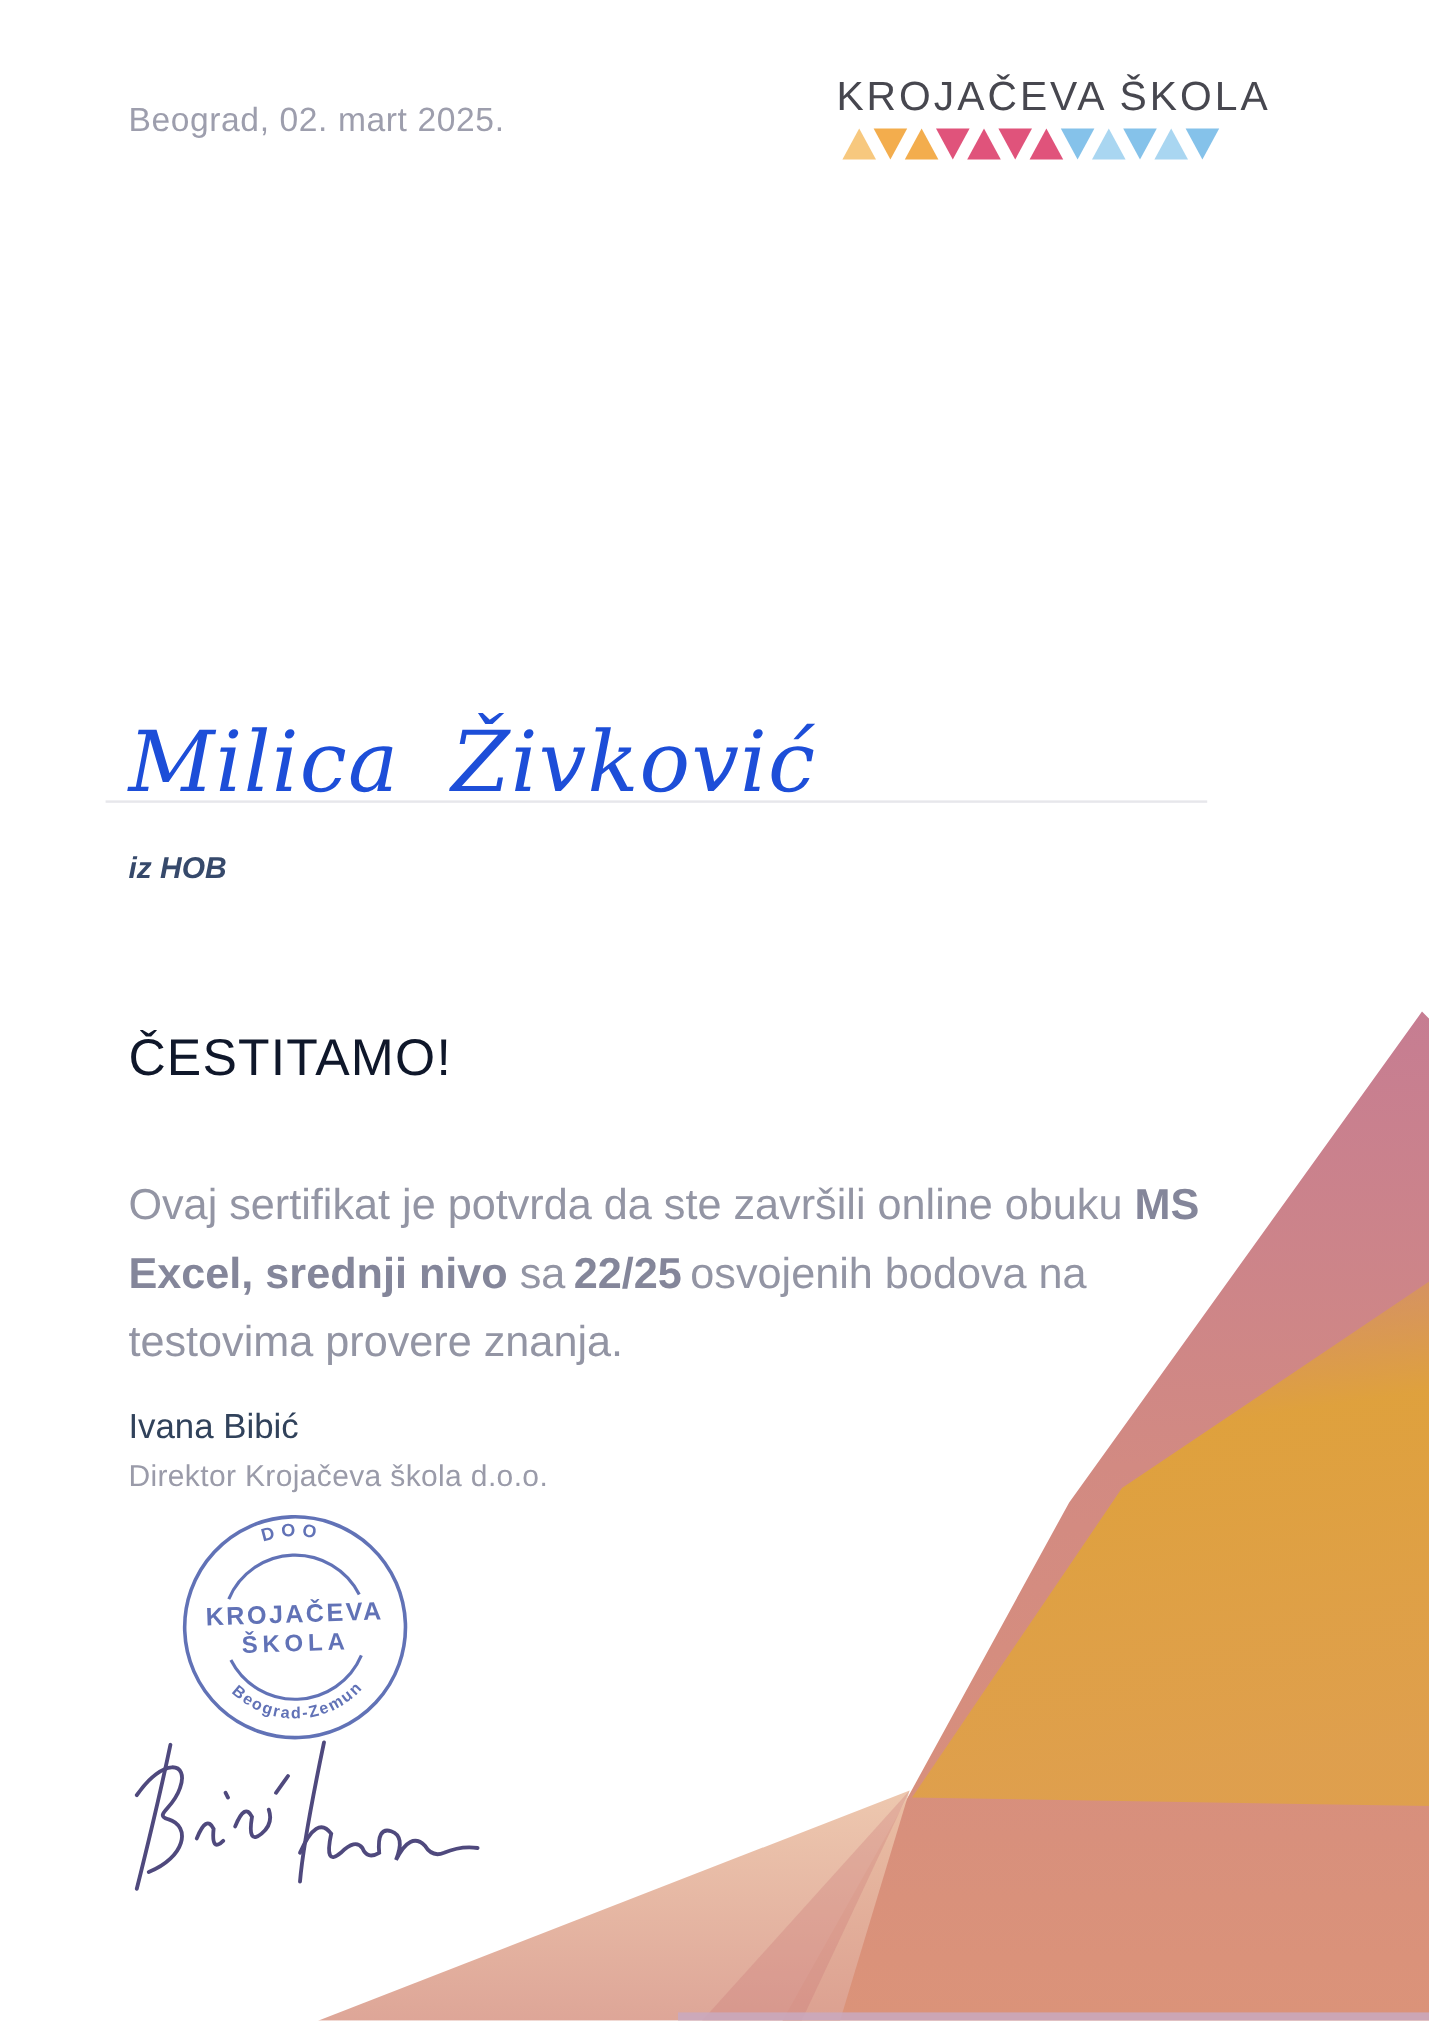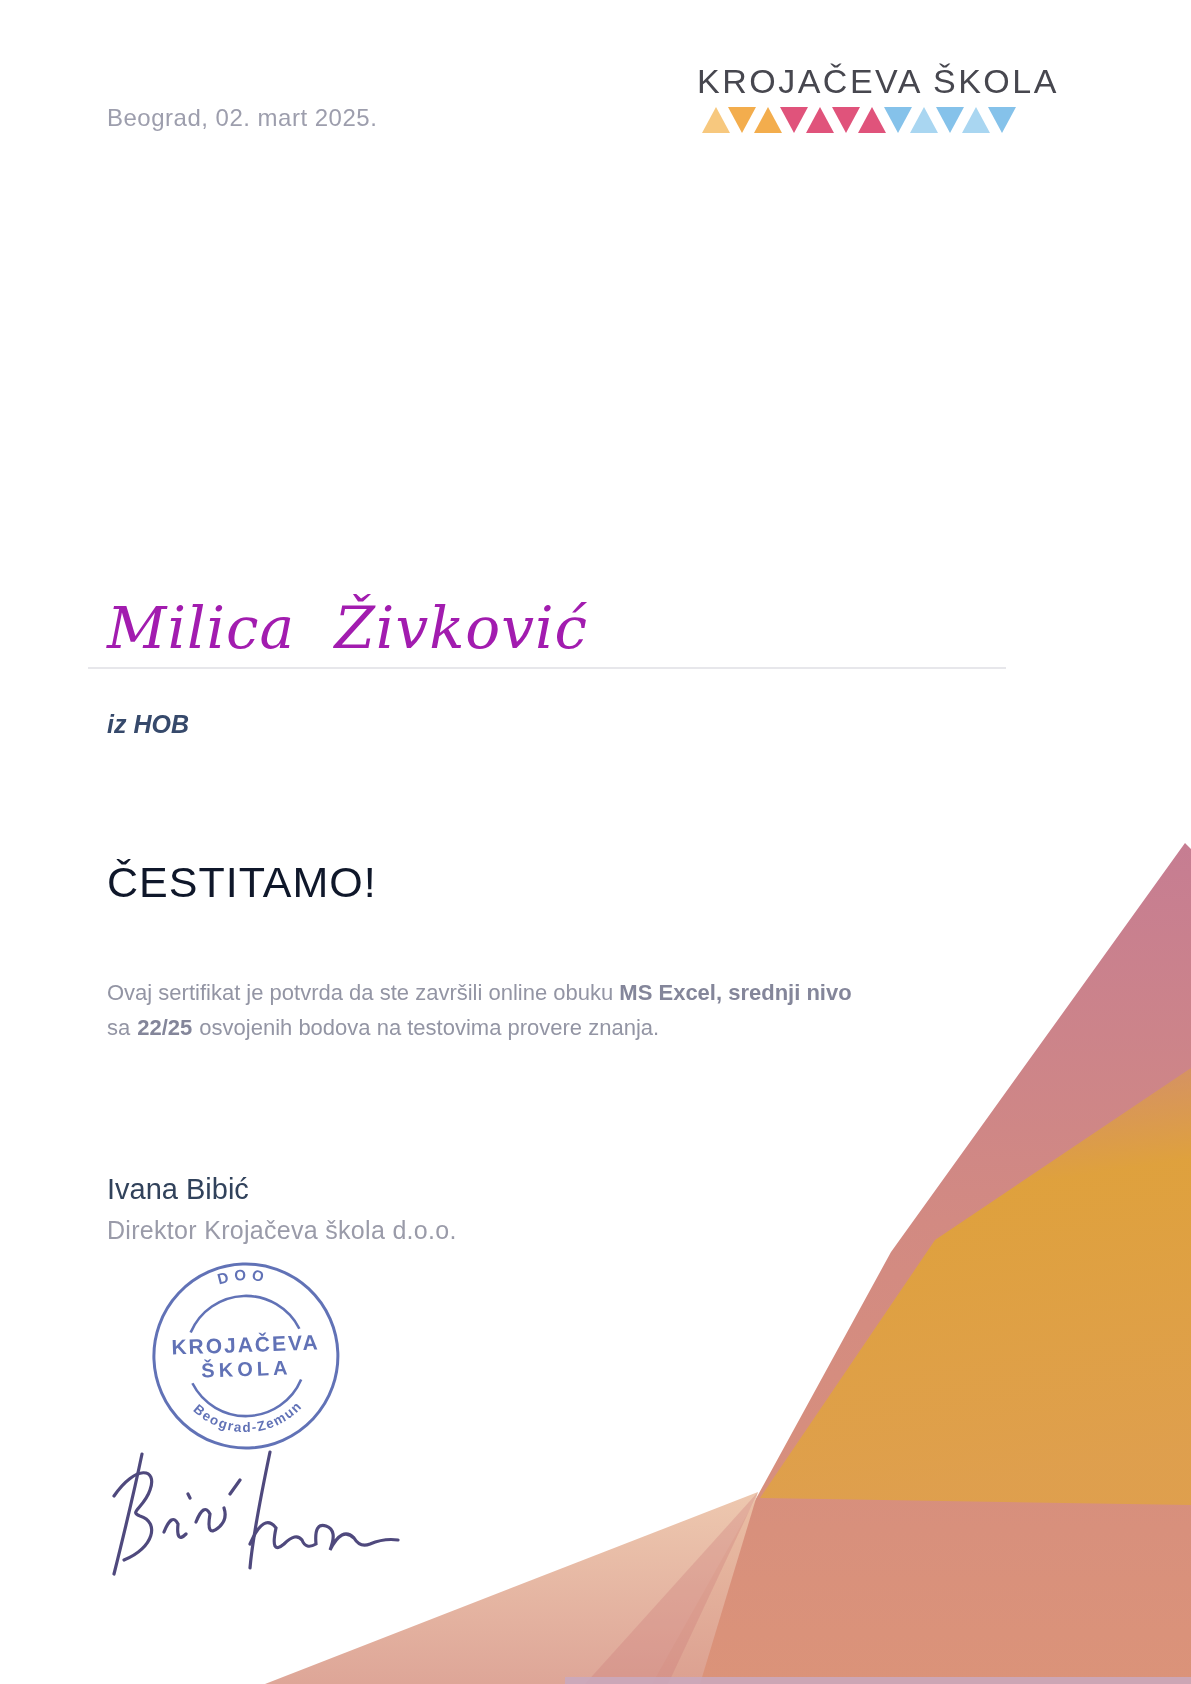--- a/index.html
+++ b/index.html
@@ -1,37 +1,37 @@
 <!DOCTYPE html>
 <html><head>
 <meta charset="utf-8">
 <style>
   html,body{margin:0;padding:0;background:#ffffff;}
   .page{position:relative;width:1191px;height:1684px;overflow:hidden;background:#ffffff;
         font-family:"Liberation Sans",sans-serif;}
   .abs{position:absolute;}
 
-  .date{top:104px;left:107px;font-size:24px;color:#9d9ead;letter-spacing:.5px;}
+  .date{top:84px;left:107px;font-size:28px;color:#9d9ead;letter-spacing:.5px;}
 
   .logo-text{top:62px;left:697px;width:312px;text-align:right;font-size:34px;font-weight:300;
              color:#47474f;letter-spacing:2.5px;white-space:nowrap;}
   .tri-strip{top:107px;left:702px;width:308px;height:26px;display:flex;align-items:flex-end;}
   .tri{width:0;height:0;margin-right:-2px;}
 
   .issuer{top:333px;left:107px;font-size:28px;color:#3c4d68;letter-spacing:.3px;}
   .cert-title{top:360px;left:102px;font-size:95px;line-height:1;font-weight:800;color:#2d3c53;
               letter-spacing:1px;}
 
-  .recipient{top:594px;left:107px;font-size:58px;font-style:italic;color:#a21caf;
+  .recipient{top:594px;left:107px;font-size:70px;font-style:italic;color:#1d4ed8;
              font-family:"DejaVu Serif",serif;word-spacing:20px;letter-spacing:1px;}
   .name-line{top:667px;left:88px;width:918px;height:2px;background:#e7e7eb;}
   .iz-hob{top:690px;left:107px;font-size:25px;font-style:italic;font-weight:bold;color:#36496b;margin-top:20px;}
 
   .congrats{top:858px;left:107px;font-size:43px;font-weight:500;color:#0f172a;letter-spacing:1px;}
-  .body-par{top:932px;left:107px;width:900px;font-size:22px;line-height:1.58;color:#9395a4;margin-top:44px;}
+  .body-par{top:932px;left:107px;width:900px;font-size:36px;line-height:1.58;color:#9395a4;margin-top:44px;}
   .body-par b{font-weight:700;color:#84869a;}
   .score{margin:0 7px;}
 
   .dir-name{top:1173px;left:107px;font-size:29px;font-weight:500;color:#31425b;}
   .dir-title{top:1216px;left:107px;font-size:25px;color:#9a9ba9;letter-spacing:.3px;}
 
   .bg-svg{top:0;left:0;}
   .stamp-svg{top:1256px;left:146px;}
   .sig-svg{top:1446px;left:100px;}
 </style>

